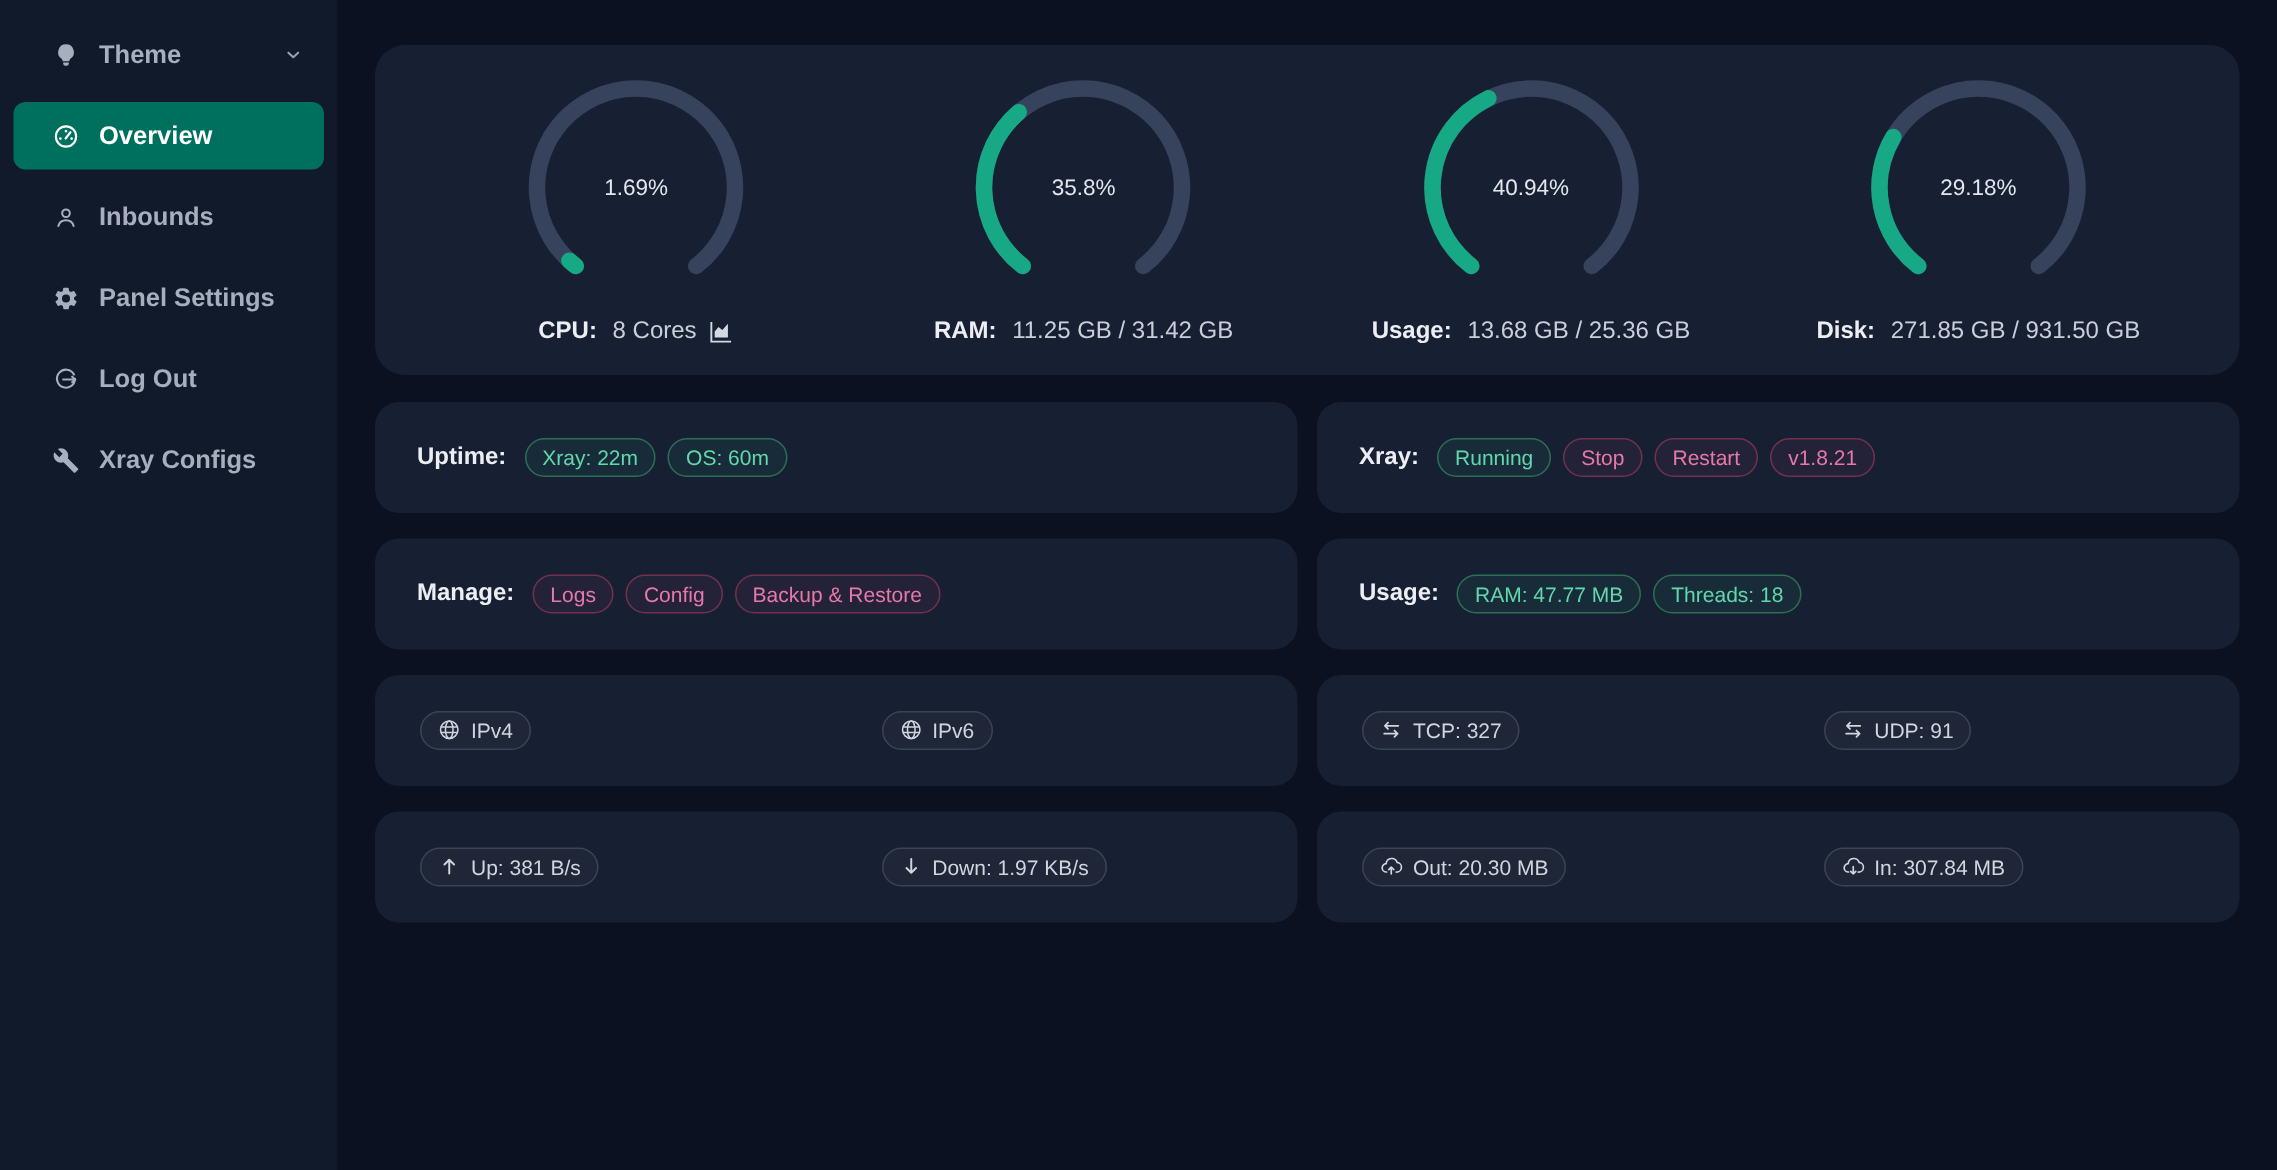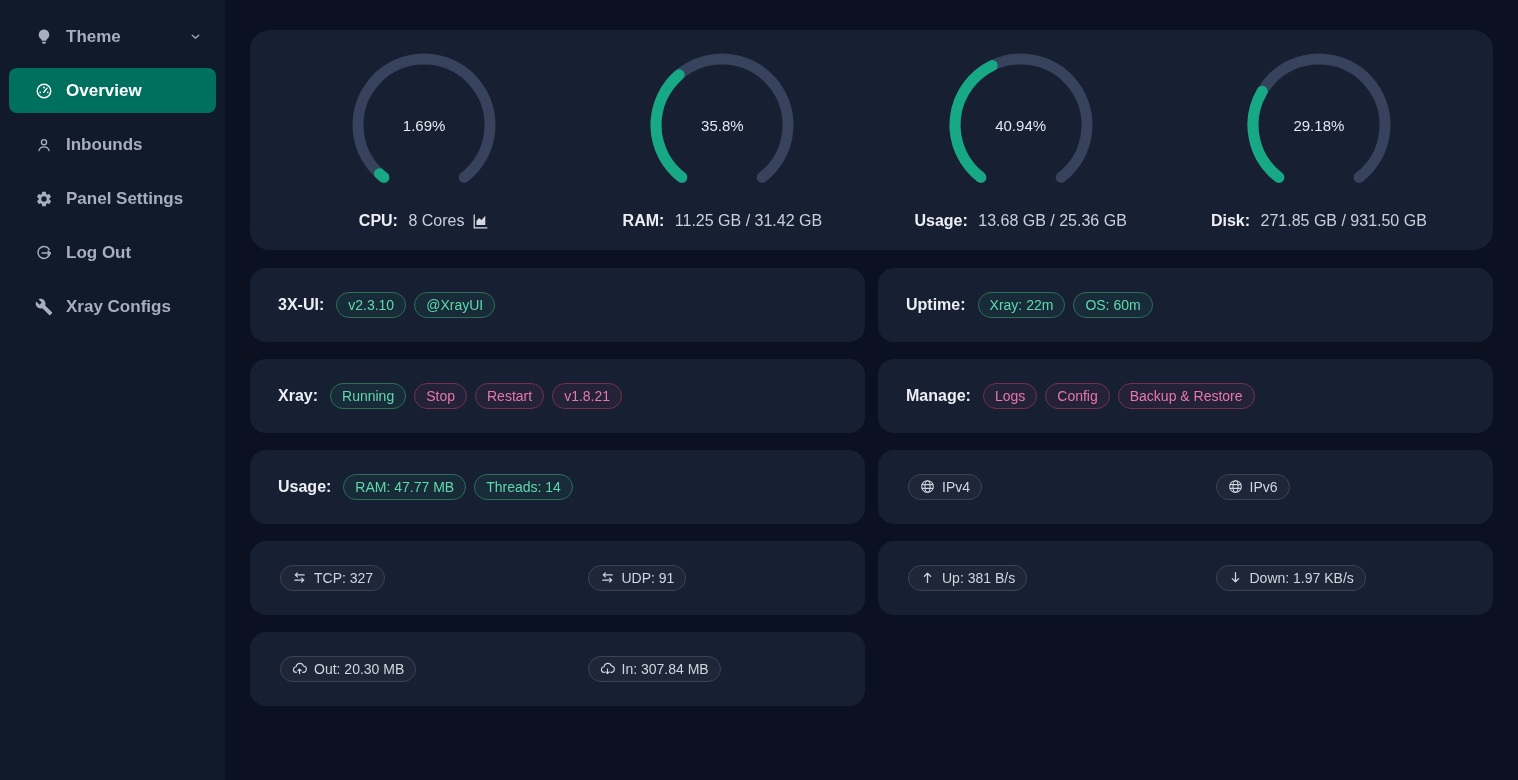--- a/index.html
+++ b/index.html
@@ -160,31 +160,20 @@
             <path d="M 34.82 127.36 A 66 66 0 1 1 115.18 127.36" stroke="#37425c" stroke-width="11" fill="none" stroke-linecap="round"></path>
             <path d="M 34.82 127.36 A 66 66 0 0 1 18.23 41.34" stroke="#17a985" stroke-width="11" fill="none" stroke-linecap="round"></path>
           </svg>
           <div class="gauge-pct">29.18%</div>
         </div>
         <div class="gauge-label"><b>Disk:</b><span> 271.85 GB / 931.50 GB</span></div>
       </div>
     </div>
   <div class="info-grid">
       <div class="info-card titled">
-        <span class="info-title">3X-UI:</span>
-        <div class="tags">
-          <span class="tag green">
-            <span>v2.3.10</span>
-          </span>
-          <span class="tag green">
-            <span>@XrayUI</span>
-          </span>
-        </div>
-      </div>
-      <div class="info-card titled">
         <span class="info-title">Uptime:</span>
         <div class="tags">
           <span class="tag green">
             <span>Xray: 22m</span>
           </span>
           <span class="tag green">
             <span>OS: 60m</span>
           </span>
         </div>
       </div>
@@ -219,21 +208,21 @@
           </span>
         </div>
       </div>
       <div class="info-card titled">
         <span class="info-title">Usage:</span>
         <div class="tags">
           <span class="tag green">
             <span>RAM: 47.77 MB</span>
           </span>
           <span class="tag green">
-            <span>Threads: 14</span>
+            <span>Threads: 18</span>
           </span>
         </div>
       </div>
       <div class="info-card">
         <div class="tag-cols">
           <div class="tag-col">
             <span class="tag grey">
               <span class="ticon">
                 <svg viewBox="0 0 16 16" fill="none" stroke="currentColor" stroke-width="1.1">
                   <circle cx="8" cy="8" r="6.2"></circle>

